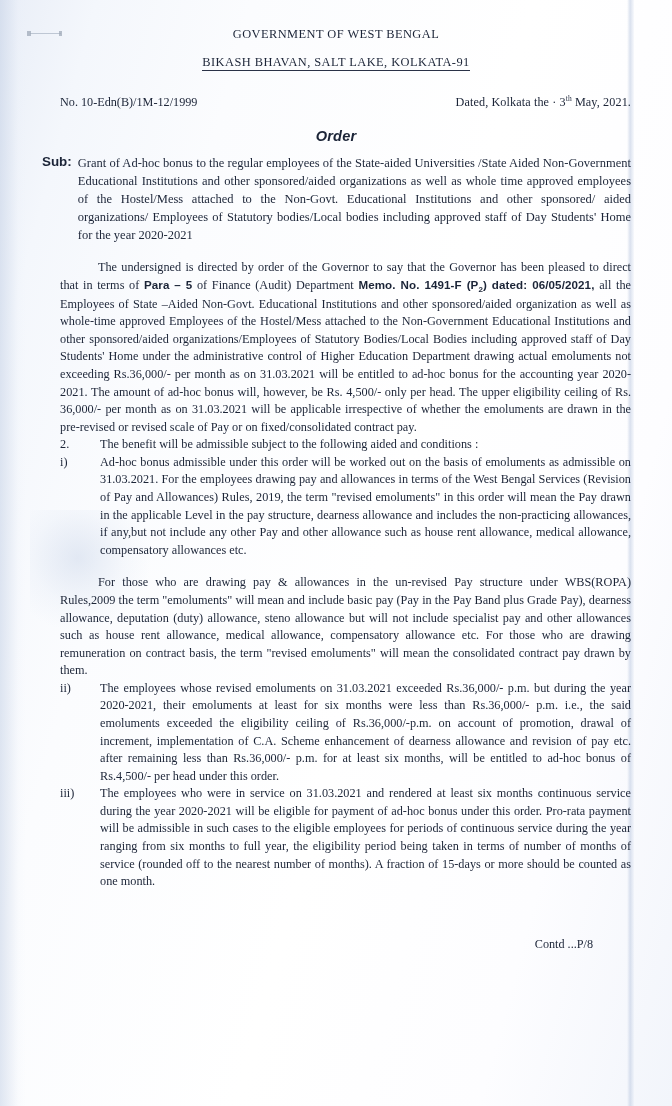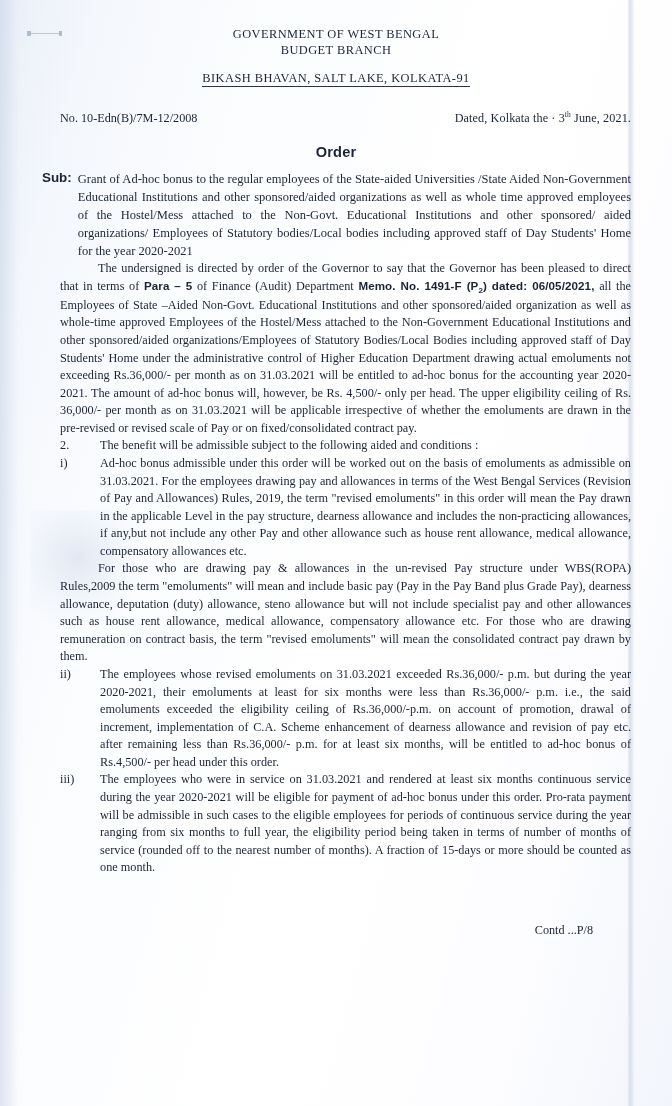--- a/index.html
+++ b/index.html
@@ -110,20 +110,21 @@
   .memo-row .date { letter-spacing: 0.1px; }
   .memo-row .date sup { font-size: 7.5px; margin-top: 24px; }
 
   .order-title {
     text-align: center;
     font-weight: bold;
     font-size: 14.6px;
     margin-top: 18px;
     letter-spacing: 0.2px;
     font-family: "Liberation Sans", "DejaVu Sans", sans-serif;
+    font-style: italic;
   }
 
   
   .subject {
     display: flex;
     margin-top: 10px;
     padding: 0 13px 0 14px;
     justify-content: center;
   }
   .subject .lbl {
@@ -146,21 +147,21 @@
   
   .body-block { padding: 0 13px 0 32px; }
   p.para {
     margin: 0;
     text-align: justify;
     text-align-last: left;
     font-size: 12.25px;
     line-height: 1.435;
   }
   p.indent { text-indent: 38px; }
-  p.gap-lg { }
+  p.gap-lg { margin-top: 15px; }
   .num-item {
     display: flex;
     align-items: flex-start;
   }
   .num-item .marker {
     flex: 0 0 auto;
     width: 40px;
     font-size: 12.25px;
     line-height: 1.435;
   }
@@ -197,27 +198,26 @@
   <div class="corner-mark">
     <div class="bar"></div>
     <div class="tick a"></div>
     <div class="tick b"></div>
   </div>
 
   <div class="content">
 
     <div class="letterhead">
       <div>GOVERNMENT OF WEST BENGAL</div>
-      <div>BUDGET BRANCH</div>
       <div><span class="addr">BIKASH BHAVAN, SALT LAKE, KOLKATA-91</span></div>
     </div>
 
     <div class="memo-row">
-      <div>No. 10-Edn(B)/7M-12/2008</div>
-      <div class="date"><span>Dated, Kolkata the · 3</span><sup>th</sup><span> June, 2021.</span></div>
+      <div>No. 10-Edn(B)/1M-12/1999</div>
+      <div class="date"><span>Dated, Kolkata the · 3</span><sup>th</sup><span> May, 2021.</span></div>
     </div>
 
     <div class="order-title">Order</div>
 
     <div class="subject">
       <div class="lbl">Sub:</div>
       <div class="txt">Grant of Ad-hoc bonus to the regular employees of the State-aided Universities /State Aided Non-Government Educational Institutions and other sponsored/aided organizations as well as whole time approved employees of the Hostel/Mess attached to the Non-Govt. Educational Institutions and other sponsored/ aided organizations/ Employees of Statutory bodies/Local bodies including approved staff of Day Students' Home for the year 2020-2021</div>
     </div>
 
     <div class="body-block">

